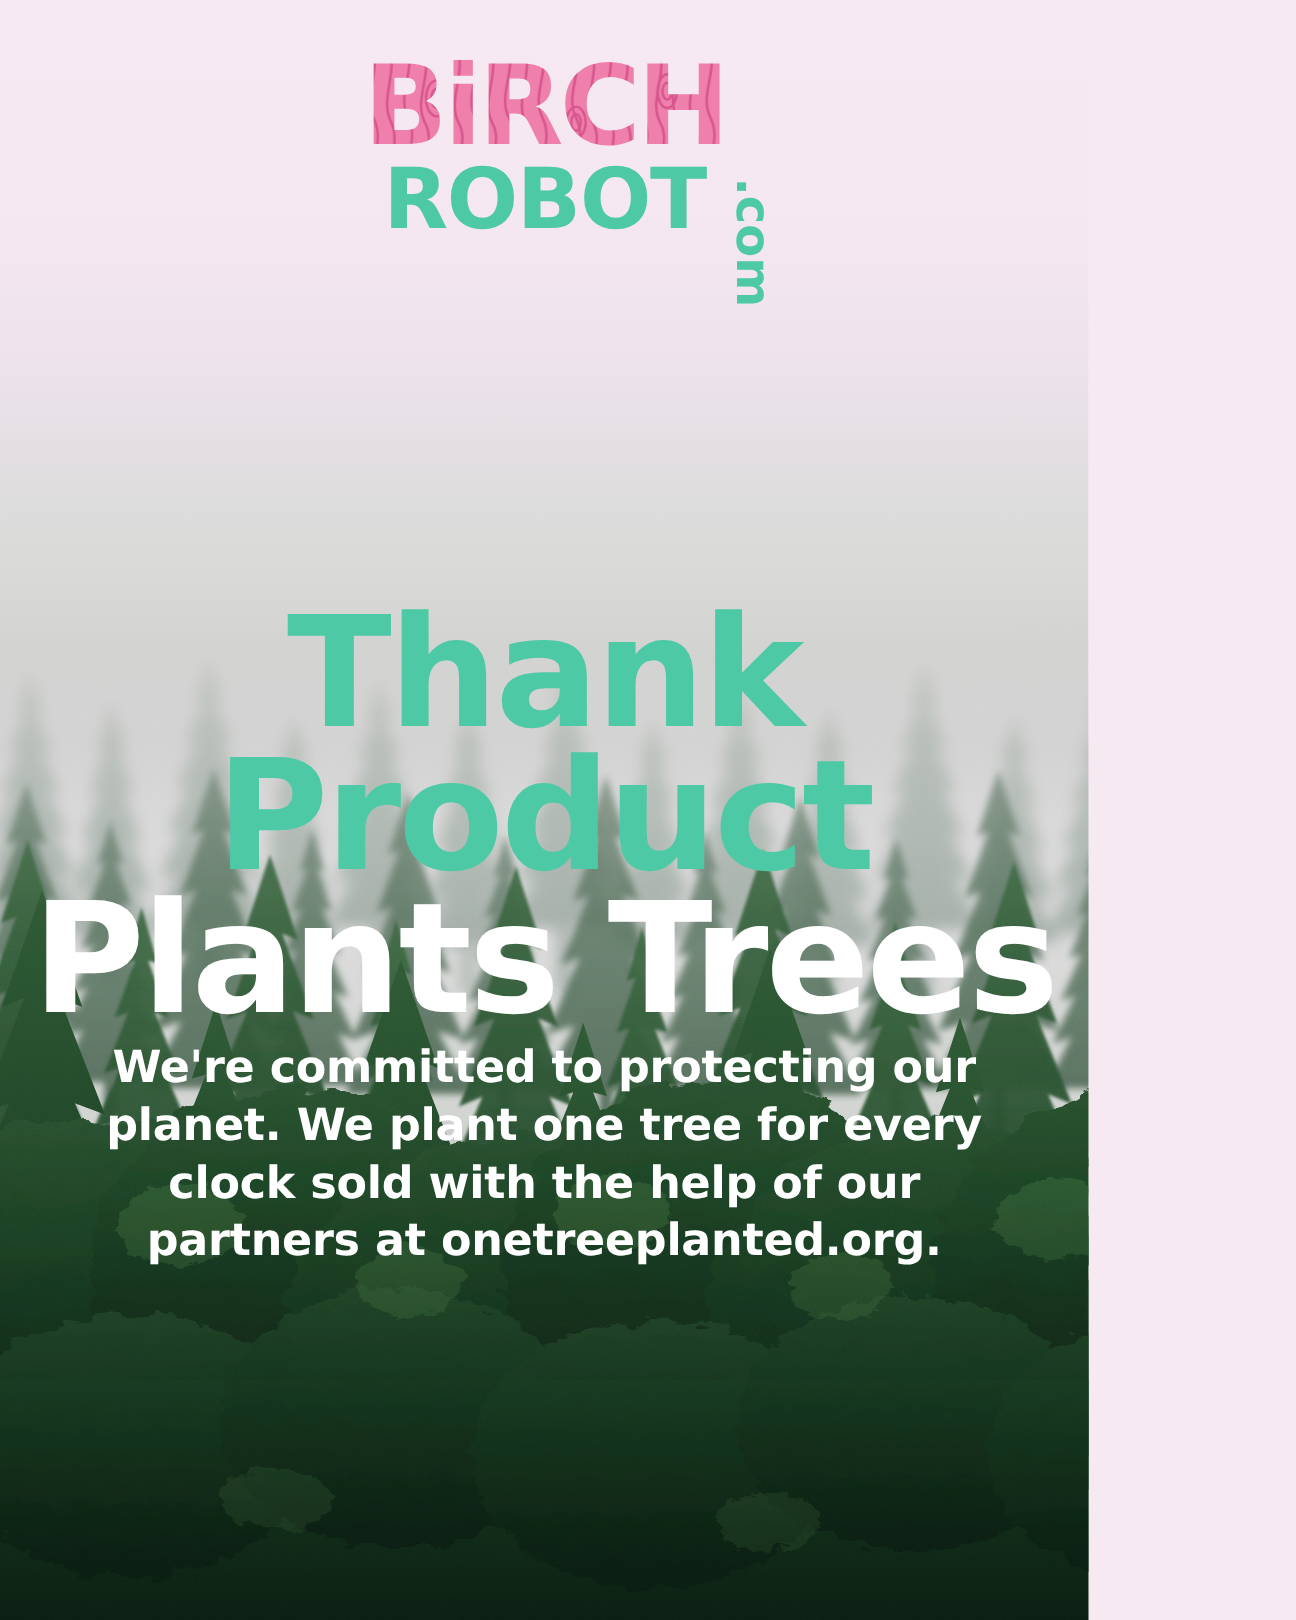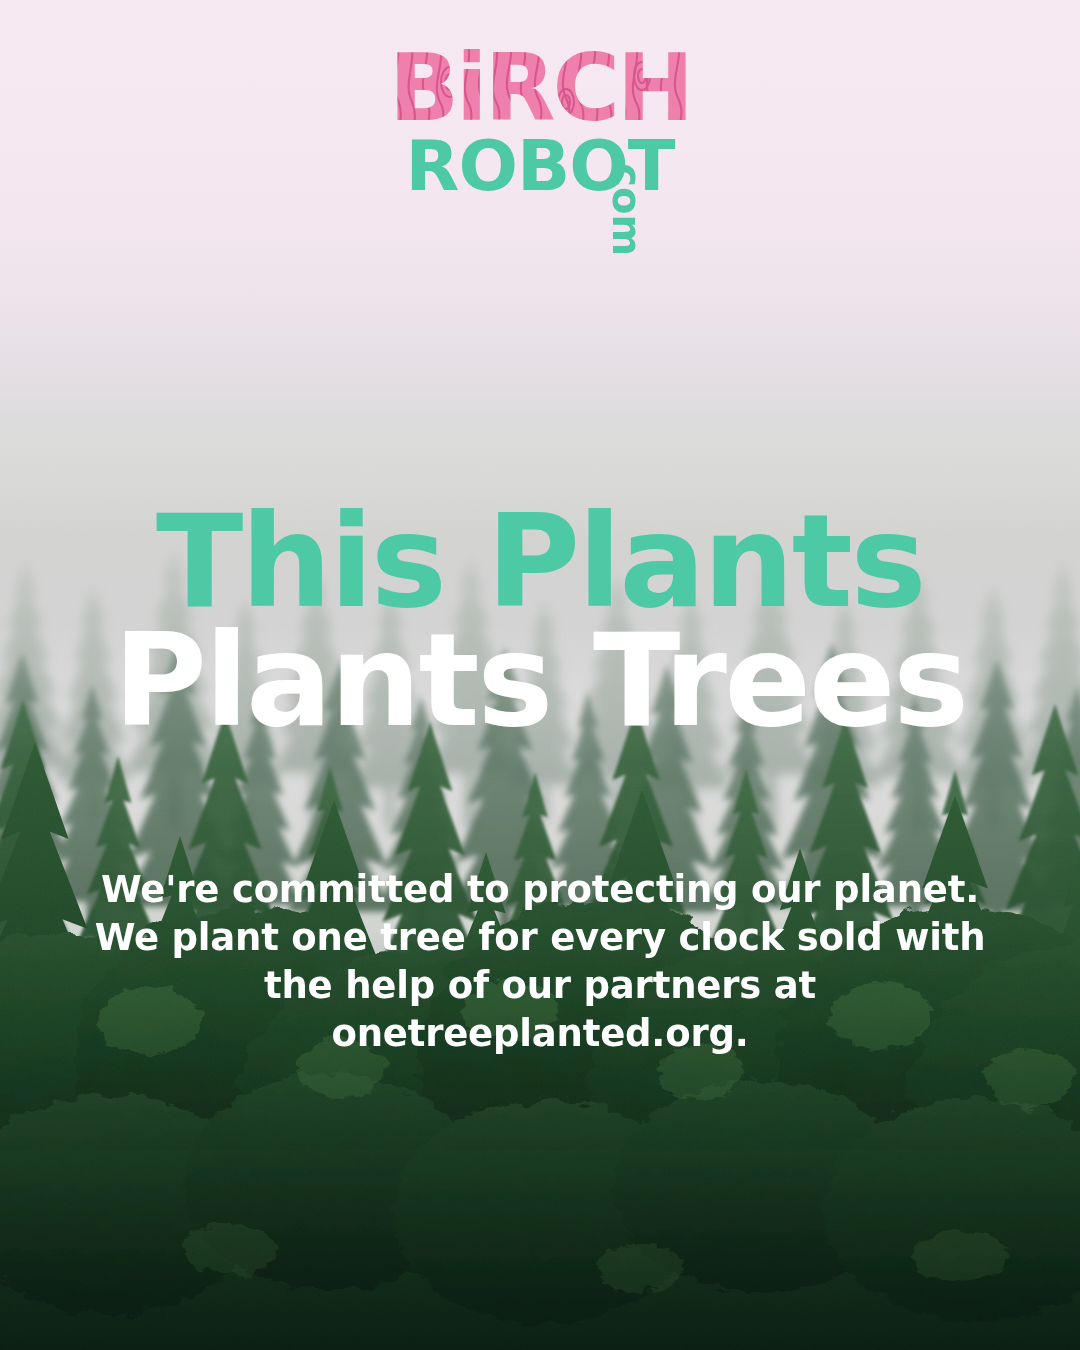--- a/index.html
+++ b/index.html
@@ -5,21 +5,21 @@
   * { margin:0; padding:0; box-sizing:border-box; }
   html,body { width:1080px; height:1350px; }
   body {
     font-family:"Liberation Sans", sans-serif;
     background:#f7e9f2;
     overflow:hidden;
     position:relative;
   }
   #poster {
     position:relative;
-    width:1080px;
+    width:907px;
     height:1350px;
     overflow:hidden;
     background:#f7e9f2;
   }
   
   #photo { position:absolute; inset:0; }
   #photo svg { display:block; width:1080px; height:1350px; }
 
   
   .fogwash {
@@ -339,20 +339,20 @@
     <svg class="robot-svg" width="300" height="74" viewBox="0 0 300 74" style="margin-top:-8px;" aria-label="ROBOT">
       <text x="150" y="60" text-anchor="middle" font-family="'DejaVu Sans', sans-serif" font-size="70" font-weight="700" letter-spacing="-1" fill="#4ec9a5">ROBOT</text>
     </svg>
 
     <div class="dotcom-wrap">
       <span class="dotcom">.com</span>
     </div>
   </div>
 
   <div id="headline">
-    <span class="hl-line hl-teal">This Plants</span>
+    <span class="hl-line hl-teal">Thank Product</span>
     <span class="hl-line hl-white">Plants Trees</span>
   </div>
 
   <p id="body-copy">We're committed to protecting our planet. We plant one tree for every clock sold with the help of our partners at onetreeplanted.org.</p>
 
 
 </div>
 
 </body></html>

